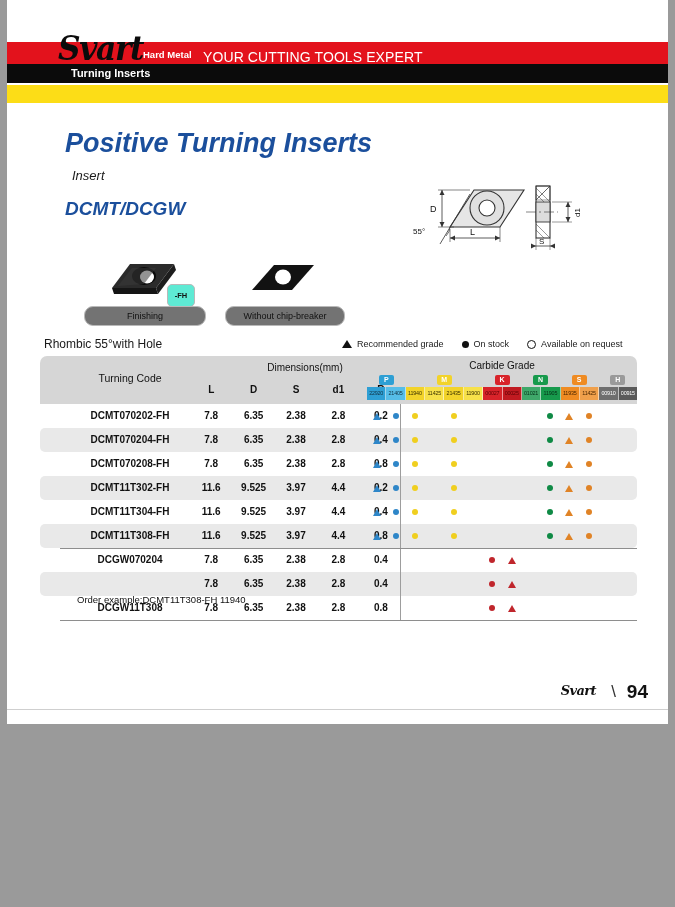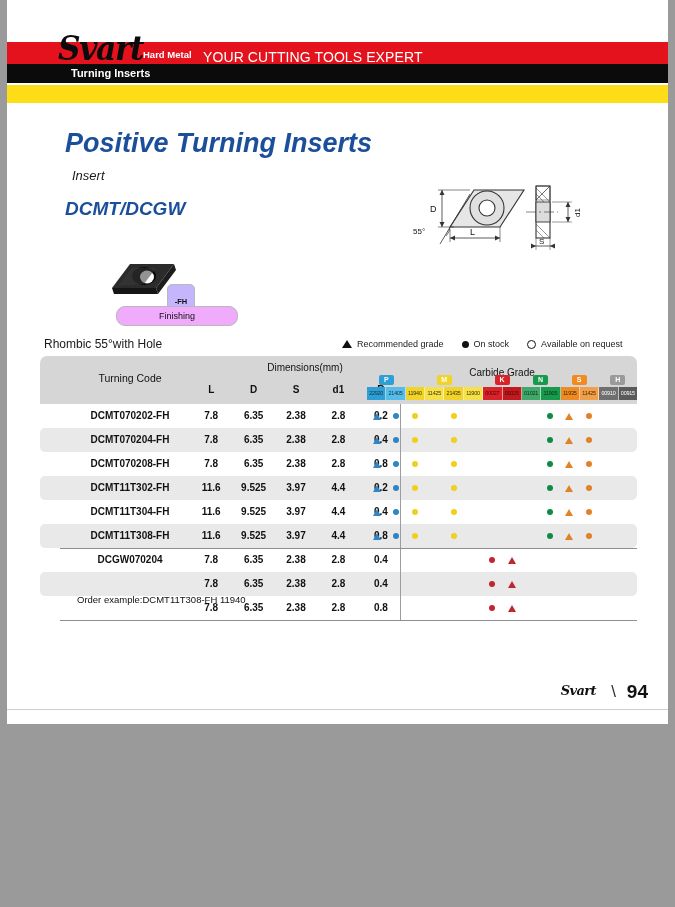--- a/index.html
+++ b/index.html
@@ -79,34 +79,33 @@
 
   
   .tech-drawing { position: absolute; left: 405px; top: 172px; }
 
   
   .photo-group { position: absolute; }
   .photo-group.g1 { left: 93px; top: 258px; }
   .photo-group.g2 { left: 235px; top: 258px; }
   .cap-box {
     border: 1px solid #b9b9b9; border-radius: 9px;
-    background: #f0abfc; color: #111;
+    background: #737373; color: #111;
     font-size: 9px; text-align: center;
     padding: 4px 0 4px 0;
-    margin-left: 32px;
   }
   .cap1 { position: absolute; left: -16px; top: 48px; width: 120px; }
   .cap2 { position: absolute; left: -17px; top: 48px; width: 118px; }
   .fh-tag {
     position: absolute; left: 67px; top: 26px;
     width: 26px;
     border: 1px solid #b9b9b9; border-radius: 5px;
-    background: #c4b5fd; color: #111;
+    background: #5eead4; color: #111;
     font-size: 7.5px; font-weight: bold; text-align: center;
-    padding: 12px 0;
+    padding: 6px 0;
   }
 
   
   .legend-title {
     position: absolute; left: 37px; top: 337px;
     font-size: 12px; color: #1a1a1a;
   }
   .legend-items {
     position: absolute; left: 335px; top: 339px;
     display: flex; gap: 18px; align-items: center;
@@ -141,21 +140,21 @@
   .th-ordering {
     position: absolute; left: 30px; top: 16px; width: 120px;
     text-align: center; font-size: 10.5px; color: #111;
   }
   .th-dims {
     position: absolute; left: 170px; top: 6px; width: 190px;
     text-align: center; font-size: 10px; color: #111;
   }
   .th-carbide {
     position: absolute; left: 327px; top: 4px; width: 270px;
-    text-align: center; font-size: 10px; color: #111; margin-top: 7px;
+    text-align: center; font-size: 10px; color: #111;
   }
   .dim-subs {
     position: absolute; left: 150px; top: 28px; width: 212px;
     display: flex;
   }
   .dim-subs span {
     flex: 1; text-align: center; font-size: 10px;
     font-weight: bold; color: #111;
   }
 
@@ -335,20 +334,27 @@
       <polygon points="12,30 56,30 58,36 14,36" fill="#151515"></polygon>
       <polygon points="56,30 74,6 76,12 58,36" fill="#1d1d1d"></polygon>
       <ellipse cx="44" cy="18" rx="12" ry="9" fill="#0a0a0a"></ellipse>
       <ellipse cx="47" cy="19" rx="7" ry="6.5" fill="#ffffff"></ellipse>
       <path d="M18 28 L32 10 L56 10 L44 26 Z" fill="#3a3a3a" opacity="0.55"></path>
     </svg>
     <div class="fh-tag">-FH</div>
     <div class="cap-box cap1">Finishing</div>
   </div>
 
+  <div class="photo-group g2">
+    <svg width="86" height="44" viewBox="0 0 86 44">
+      <polygon points="10,32 32,7 72,7 50,32" fill="#121212"></polygon>
+      <ellipse cx="41" cy="19" rx="8" ry="7.5" fill="#ffffff"></ellipse>
+    </svg>
+    <div class="cap-box cap2">Without chip-breaker</div>
+  </div>
 
   <div class="legend-title">Rhombic 55°with Hole</div>
   <div class="legend-items">
     <div class="legend-item">
       <span class="tri-up"></span>
       <span>Recommended grade</span>
     </div>
     <div class="legend-item">
       <span class="dot-full"></span>
       <span>On stock</span>
@@ -704,20 +710,21 @@
             </div>
             <div class="cell"></div>
             <div class="cell"></div>
             <div class="cell"></div>
             <div class="cell"></div>
             <div class="cell"></div>
             <div class="cell"></div>
           </div>
         </div>
         <div class="trow">
+          <div class="code">DCGW11T308</div>
           <div class="dims">
             <span>7.8</span>
             <span>6.35</span>
             <span>2.38</span>
             <span>2.8</span>
             <span>0.8</span>
           </div>
           <div class="marks">
             <div class="cell"></div>
             <div class="cell"></div>

